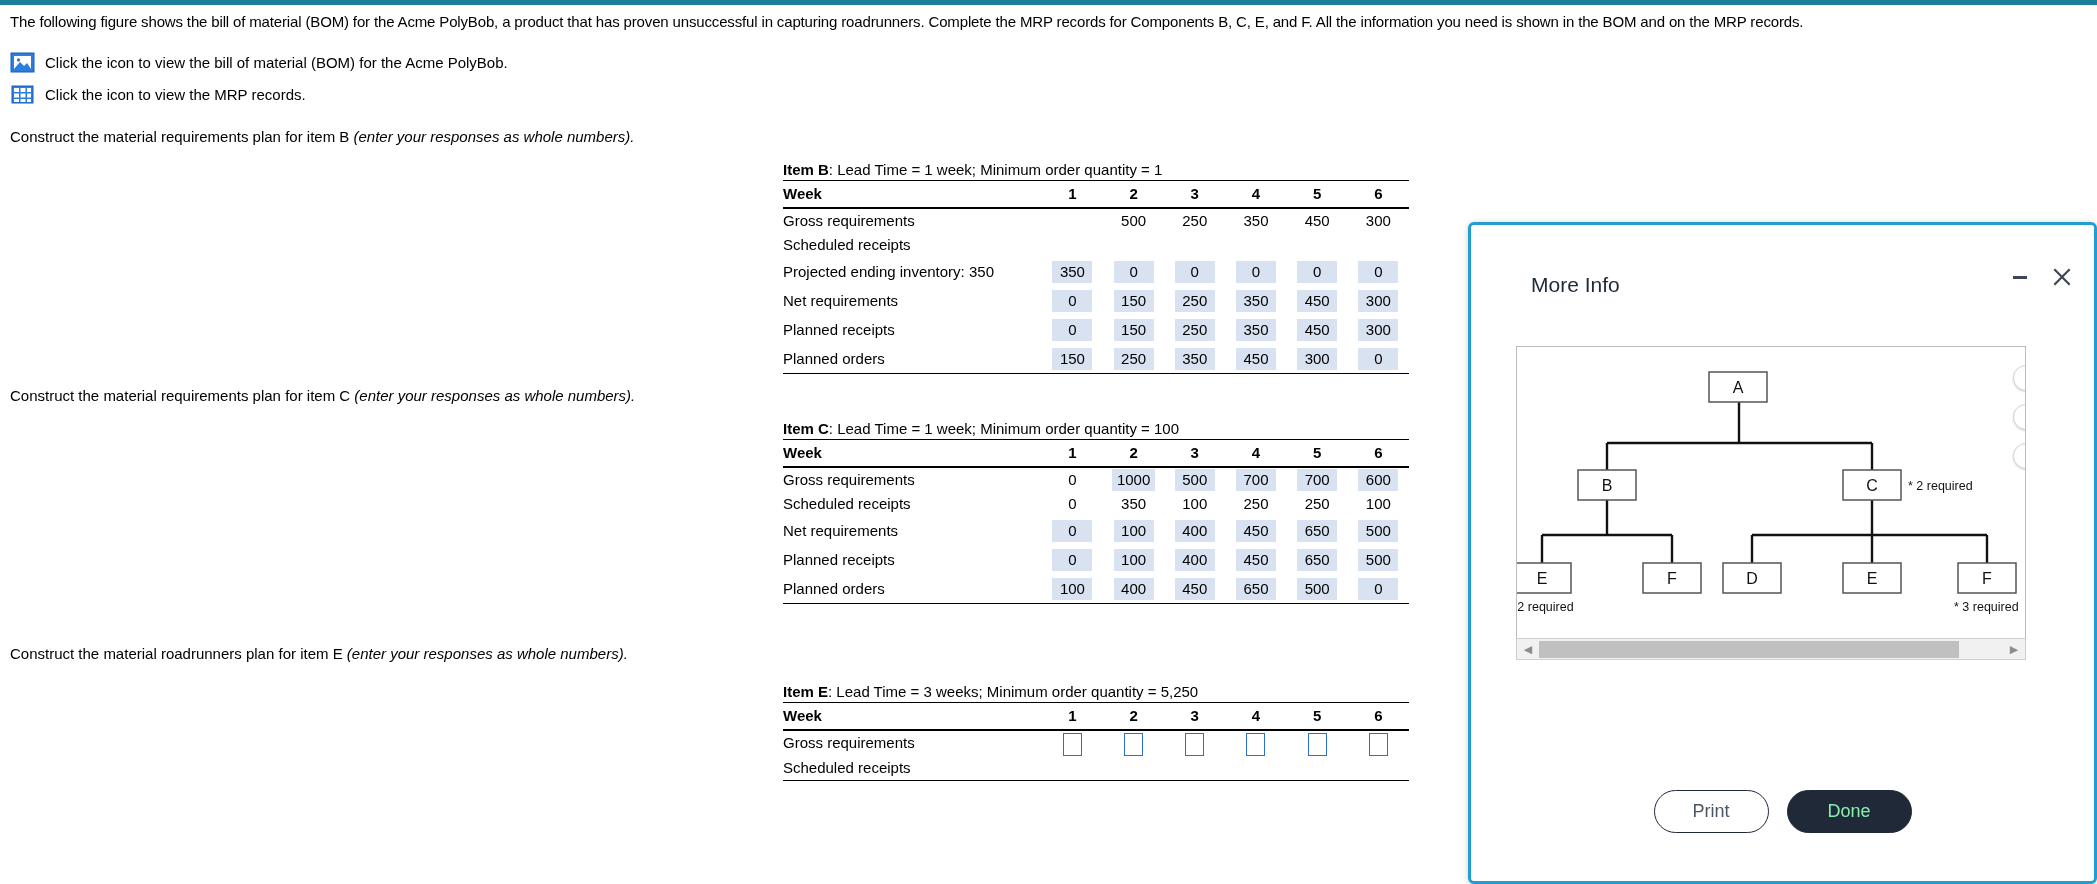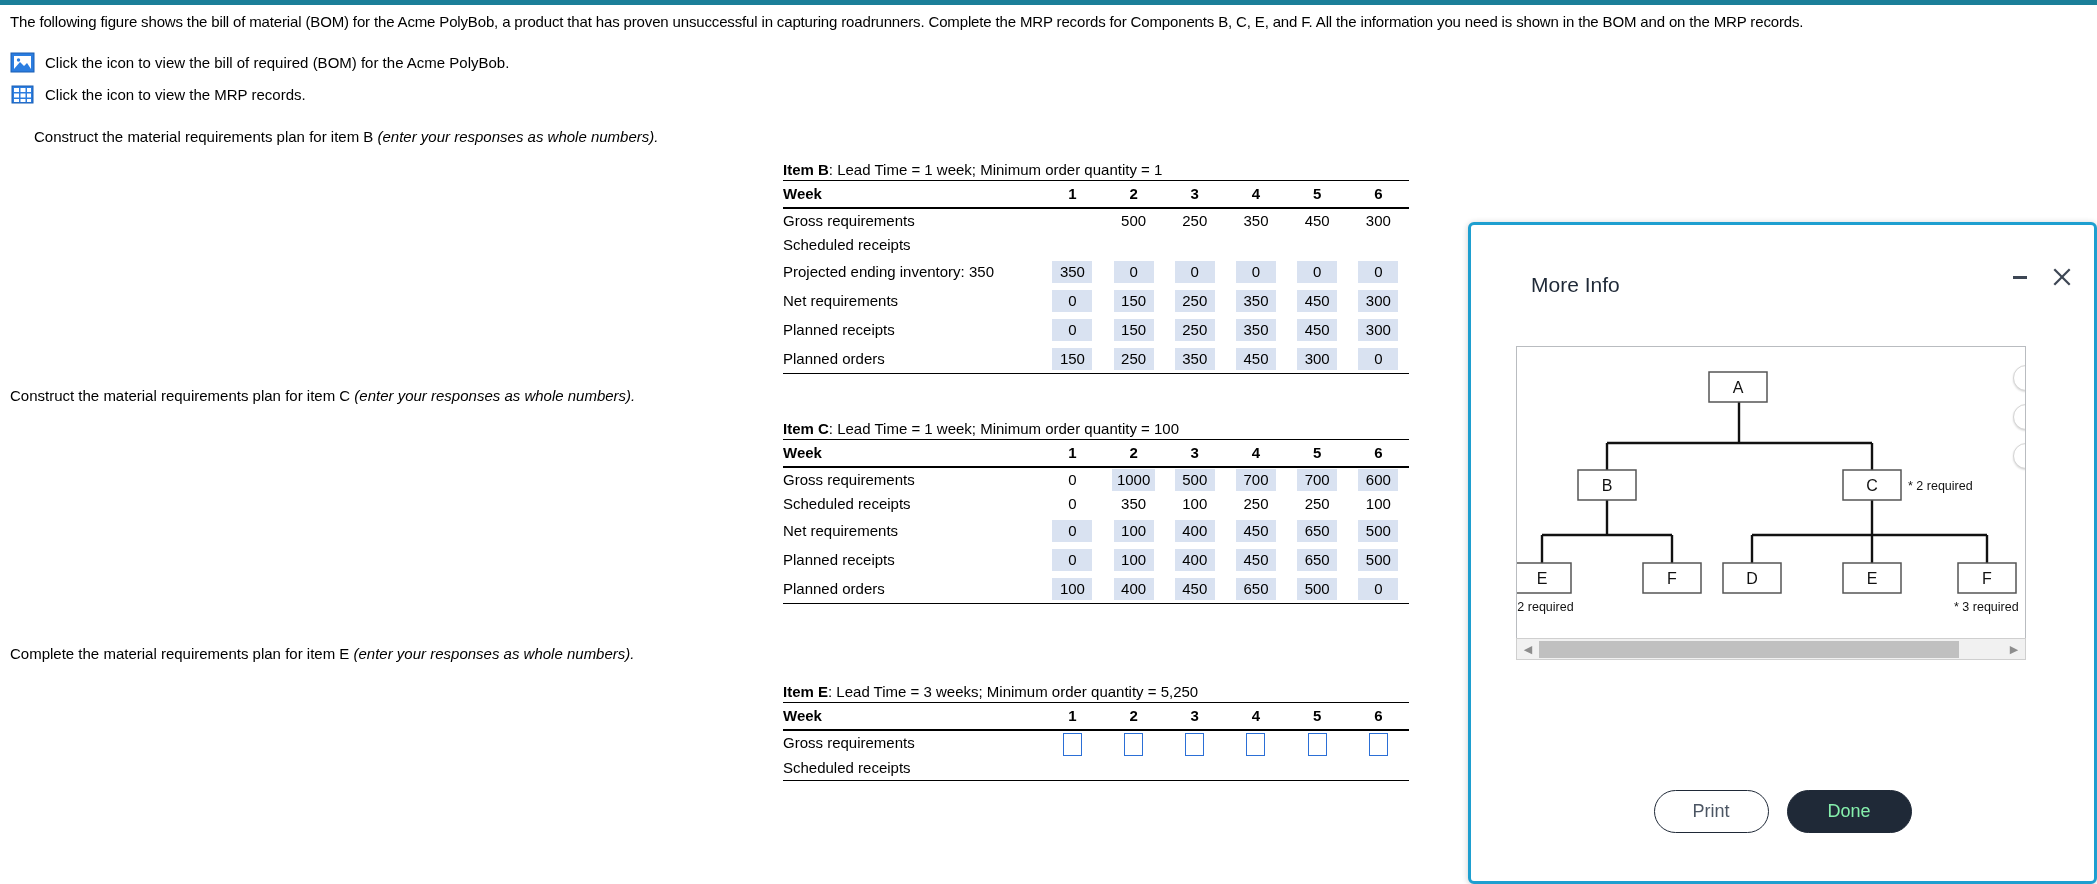--- a/index.html
+++ b/index.html
@@ -36,21 +36,21 @@
   .icon-line.l1 { top: 52px; }
   .icon-line.l2 { top: 84px; }
 
   .ico { width: 25px; height: 21px; flex: 0 0 auto; display: block; }
 
   .construct {
     position: absolute; left: 10px;
     font-size: 15px; color: #000; white-space: nowrap;
   }
   .construct i { font-style: italic; }
-  .c-b { top: 128px; margin-left: 24px; }
+  .c-b { top: 128px; }
   .c-c { top: 387px; }
   .c-e { top: 645px; }
 
   
   .mrp {
     position: absolute;
     left: 783px;
     font-size: 15px;
     color: #000;
   }
@@ -216,21 +216,21 @@
 
   <div class="q-intro">The following figure shows the bill of material (BOM) for the Acme PolyBob, a product that has proven unsuccessful in capturing roadrunners. Complete the MRP records for Components B, C, E, and F. All the information you need is shown in the BOM and on the MRP records.</div>
 
   <div class="icon-line l1">
     <svg class="ico" viewBox="0 0 25 21">
       <rect x="1" y="1" width="23" height="19" fill="#2b7de0" stroke="#1a5fb4" stroke-width="1"></rect>
       <rect x="4" y="4" width="17" height="13" fill="#ffffff"></rect>
       <circle cx="8.5" cy="8" r="1.7" fill="#2b7de0"></circle>
       <path d="M4 17 L10 10 L14 14 L17 11 L21 17 Z" fill="#2b7de0"></path>
     </svg>
-    <span>Click the icon to view the bill of required (BOM) for the Acme PolyBob.</span>
+    <span>Click the icon to view the bill of material (BOM) for the Acme PolyBob.</span>
   </div>
 
   <div class="icon-line l2">
     <svg class="ico" viewBox="0 0 25 21">
       <rect x="2" y="2" width="21" height="17" fill="#2b7de0" stroke="#1a5fb4" stroke-width="1"></rect>
       <rect x="4" y="4" width="5" height="4" fill="#ffffff"></rect>
       <rect x="10.5" y="4" width="5" height="4" fill="#ffffff"></rect>
       <rect x="17" y="4" width="4" height="4" fill="#ffffff"></rect>
       <rect x="4" y="9.5" width="5" height="4" fill="#ffffff"></rect>
       <rect x="10.5" y="9.5" width="5" height="4" fill="#ffffff"></rect>
@@ -244,21 +244,21 @@
 
   <div class="construct c-b">
     <span>Construct the material requirements plan for item B</span>
     <i>(enter your responses as whole numbers).</i>
   </div>
   <div class="construct c-c">
     <span>Construct the material requirements plan for item C</span>
     <i>(enter your responses as whole numbers).</i>
   </div>
   <div class="construct c-e">
-    <span>Complete the material requirements plan for item E</span>
+    <span>Construct the material roadrunners plan for item E</span>
     <i>(enter your responses as whole numbers).</i>
   </div>
 
   <div class="mrp tbl-b">
     <div class="cap">
       <b>Item B</b><span>: Lead Time = 1 week; Minimum order quantity = 1</span>
     </div>
     <table>
         <thead>
           <tr>

